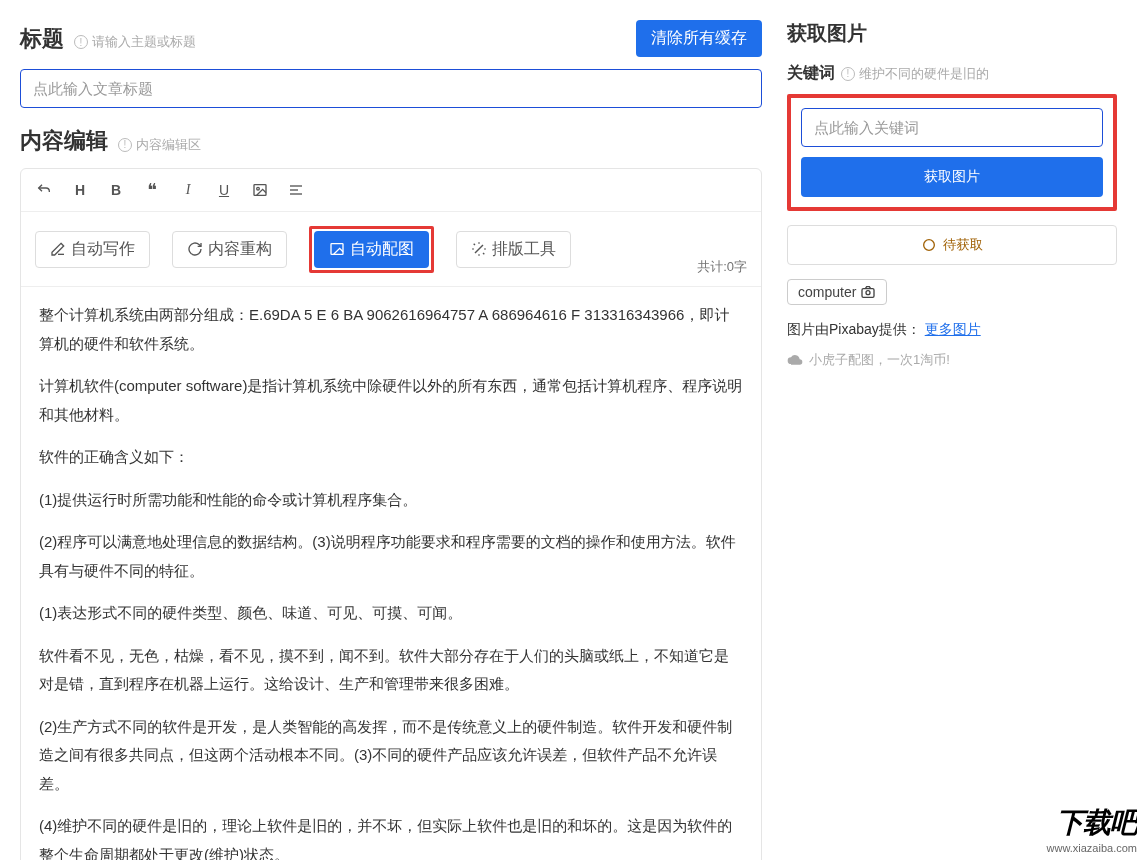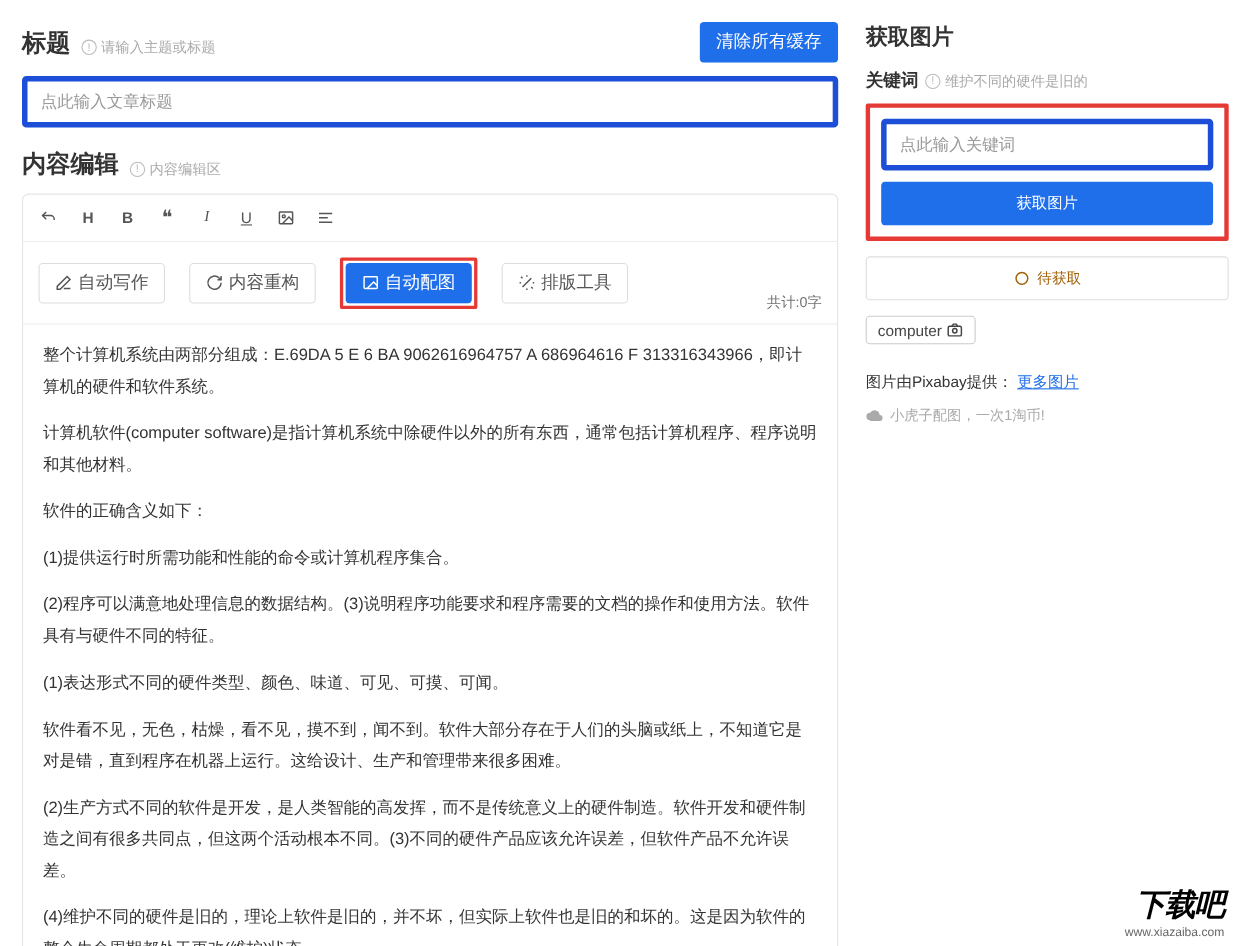--- a/index.html
+++ b/index.html
@@ -8,40 +8,40 @@
 .main { flex: 1; min-width: 0; }
 .sidebar { width: 330px; }
 .section-header { display: flex; align-items: center; justify-content: space-between; margin-bottom: 12px; }
 .section-title { font-size: 22px; font-weight: bold; color: #333; }
 .section-hint { display: inline-flex; align-items: center; color: #aaa; font-size: 13px; margin-left: 6px; font-weight: normal; }
 .hint-icon { display: inline-flex; align-items: center; justify-content: center; width: 14px; height: 14px; border: 1px solid #bbb; border-radius: 50%; font-size: 10px; color: #bbb; margin-right: 4px; }
 .btn { display: inline-flex; align-items: center; justify-content: center; padding: 7px 14px; border-radius: 4px; cursor: pointer; border: 1px solid transparent; font-size: 16px; gap: 5px; background: #fff; }
 .btn-primary { background: #1f6feb; color: #fff; }
 .btn-primary-lg { background: #1f6feb; color: #fff; padding: 10px 16px; font-size: 14px; width: 100%; }
 .btn-outline { background: #fff; border: 1px solid #ddd; color: #555; }
-.title-input, .keyword-input { width: 100%; padding: 10px 12px; border: 5px solid #1d4ed8; border-radius: 4px; font-size: 15px; color: #555; margin-bottom: 18px; }
+.title-input, .keyword-input { width: 100%; padding: 10px 12px; border: 1px solid #1d4ed8; border-radius: 4px; font-size: 15px; color: #555; margin-bottom: 18px; }
 .title-input::placeholder, .keyword-input::placeholder { color: #999; }
 .editor-card { border: 1px solid #e5e5e5; border-radius: 6px; }
 .toolbar-row1 { display: flex; align-items: center; gap: 18px; padding: 10px 14px; border-bottom: 1px solid #eee; color: #555; }
 .toolbar-row1 span { cursor: pointer; display: inline-flex; align-items: center; justify-content: center; min-width: 18px; }
 .toolbar-row2 { display: flex; align-items: center; justify-content: space-between; padding: 10px 14px; border-bottom: 1px solid #eee; }
 .toolbar-buttons { display: flex; gap: 22px; align-items: center; }
 .highlight-red { border: 3px solid #e53935; padding: 2px; border-radius: 2px; }
 .total-count { color: #737373; font-size: 13px; margin-top: 36px; }
 .content-body { padding: 14px 18px; line-height: 1.9; font-size: 15px; color: #333; }
 .content-body p { margin-bottom: 14px; }
 .sidebar-section-title { font-size: 20px; font-weight: bold; margin-bottom: 16px; }
 .sidebar-sub { font-size: 16px; font-weight: bold; margin-bottom: 10px; display: flex; align-items: center; }
 .sidebar .highlight-red { border: 4px solid #e53935; padding: 10px; border-radius: 2px; }
 .pending-btn { width: 100%; background: #fff; border: 1px solid #ddd; border-radius: 4px; padding: 10px; margin-top: 14px; color: #a16207; display: flex; align-items: center; justify-content: center; gap: 6px; cursor: pointer; }
 .pixabay-badge { display: inline-flex; align-items: center; border: 1px solid #ccc; border-radius: 4px; padding: 4px 10px; margin-top: 14px; color: #444; font-size: 14px; gap: 4px; }
-.provider-line { margin-top: 26px; font-size: 14px; }
+.provider-line { margin-top: 16px; font-size: 14px; }
 .provider-line a { color: #1f6feb; text-decoration: underline; }
 .footer-hint { display: flex; align-items: center; color: #aaa; font-size: 13px; margin-top: 12px; gap: 6px; }
-.watermark { position: fixed; right: 24px; bottom: 6px; text-align: right; }
+.watermark { position: fixed; right: 0; bottom: 6px; text-align: right; }
 .watermark .wm-big { font-size: 28px; font-weight: bold; font-style: italic; color: #000; letter-spacing: -1px; }
 .watermark .wm-small { font-size: 11px; color: #666; }
 svg { width: 16px; height: 16px; }
 .ico { font-family: Georgia, serif; }
 </style>
 </head>
 <body>
 
 <div class="container">
   <div class="main">

